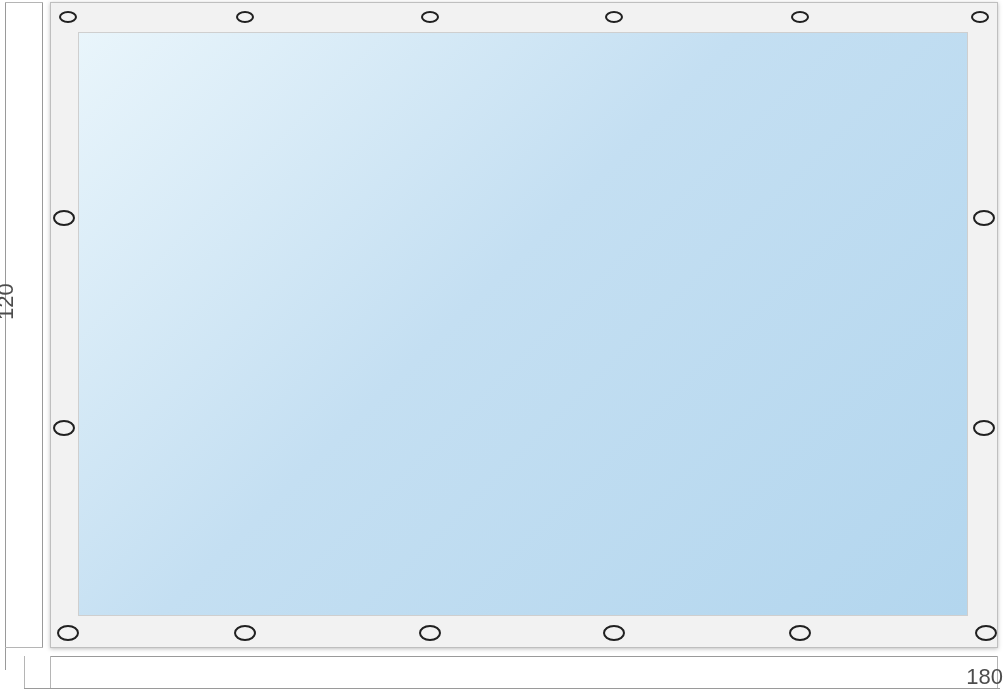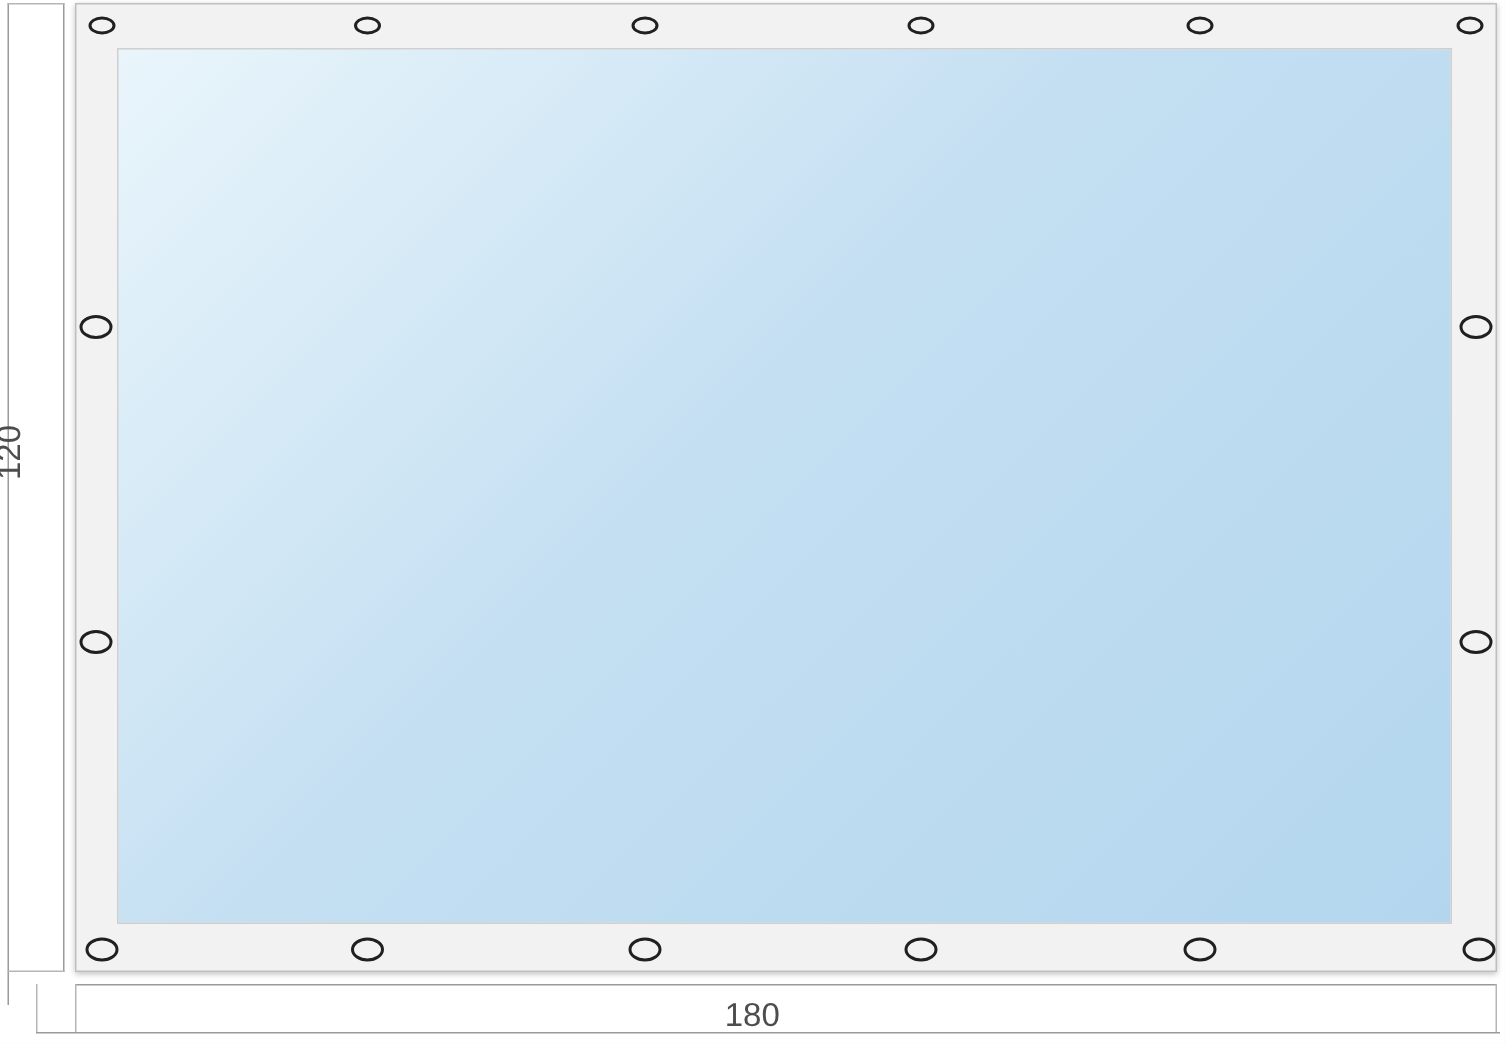--- a/index.html
+++ b/index.html
@@ -55,21 +55,21 @@
   .dim-h-tick3 { position:absolute; left:997px; top:656px; width:1px; height:32px; background:#b5b5b5; }
 
   .dim-label-v {
     position: absolute; left: 6px; top: 320px;
     transform: translateY(-50%) rotate(-90deg);
     transform-origin: left center;
     font-size: 22px; color:#4d4d4d;
   }
   .dim-label-h {
     position: absolute; left: 0; right:0; top: 664px;
-    text-align: center; font-size: 22px; color:#4d4d4d;
+    text-align: right; font-size: 22px; color:#4d4d4d;
   }
 </style>
 </head>
 <body>
 
 <div class="stage">
 
   <div class="canvas-frame"></div>
   <div class="tarp"></div>
 

